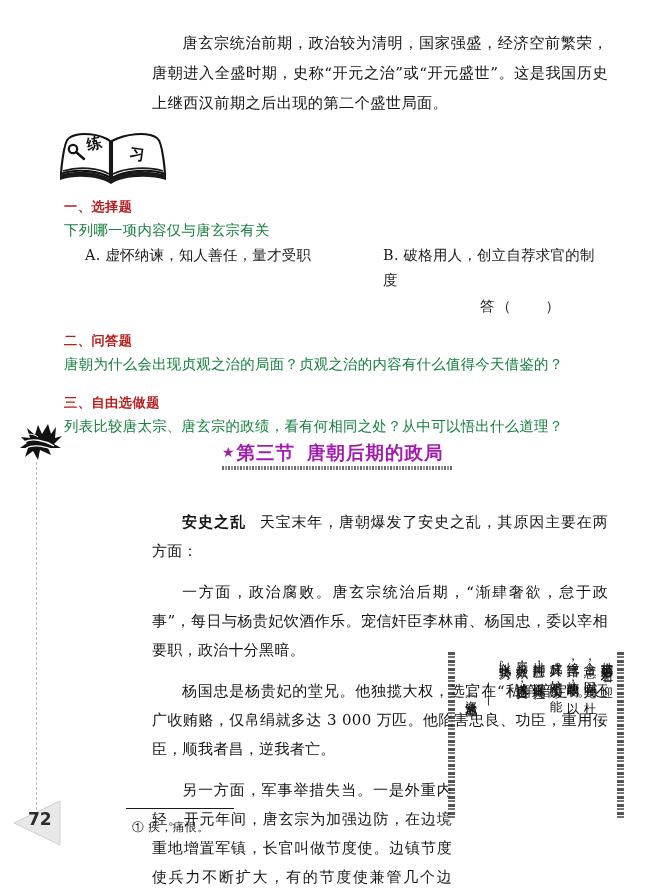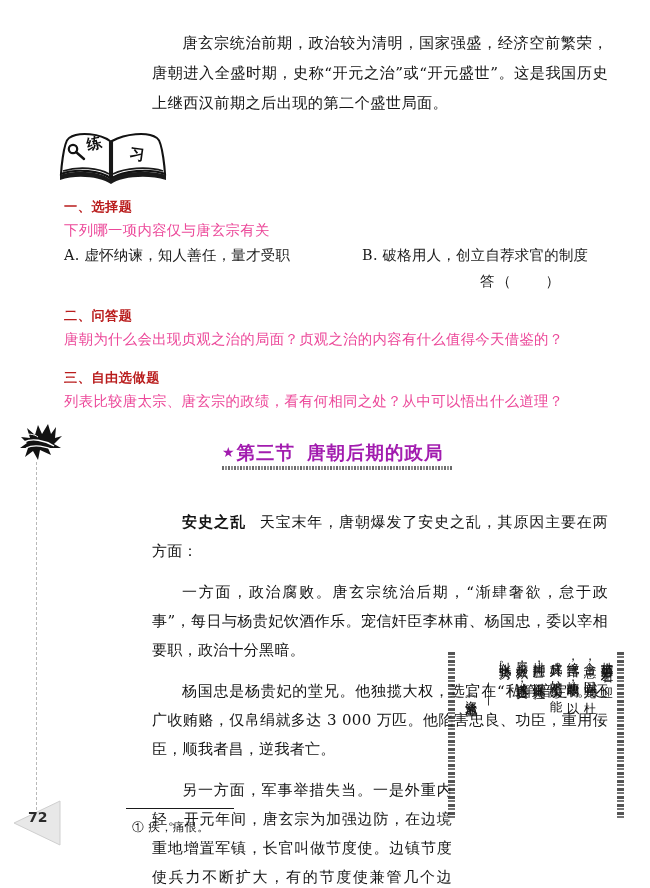--- a/index.html
+++ b/index.html
@@ -56,27 +56,28 @@
     font-weight: bold;
     font-size: 13.2px;
     line-height: 22px;
     letter-spacing: 0.5px;
     color: #b91c1c;
   }
   .ex-line {
     font-size: 14.4px;
     line-height: 25px;
     letter-spacing: 0.3px;
-    color: #ec4899;
+    color: #15803d;
   }
   .choice-row {
     display: flex;
     font-size: 14.4px;
     line-height: 25px;
     letter-spacing: 0.3px;
+    margin-left: 21px;
   }
   .choice-col-a { width: 298px; flex: 0 0 298px; }
   .choice-col-b { flex: 1; }
   .answer-line {
     text-align: right;
     padding-right: 42px;
     font-size: 14.4px;
     line-height: 26px;
     letter-spacing: 2px;
   }
@@ -247,21 +248,21 @@
   .page-num-bg {
     position: absolute;
     inset: 0;
   }
   .page-num {
     position: absolute;
     left: 16px;
     top: 9px;
     font-family: "DejaVu Sans", "Liberation Sans", sans-serif;
     font-weight: bold;
-    font-size: 14px;
+    font-size: 17px;
     color: #2b2b2b;
   }
 </style>
 </head>
 <body>
 
 <div class="page">
 
   <div class="intro">唐玄宗统治前期，政治较为清明，国家强盛，经济空前繁荣，唐朝进入全盛时期，史称“开元之治”或“开元盛世”。这是我国历史上继西汉前期之后出现的第二个盛世局面。</div>
 

